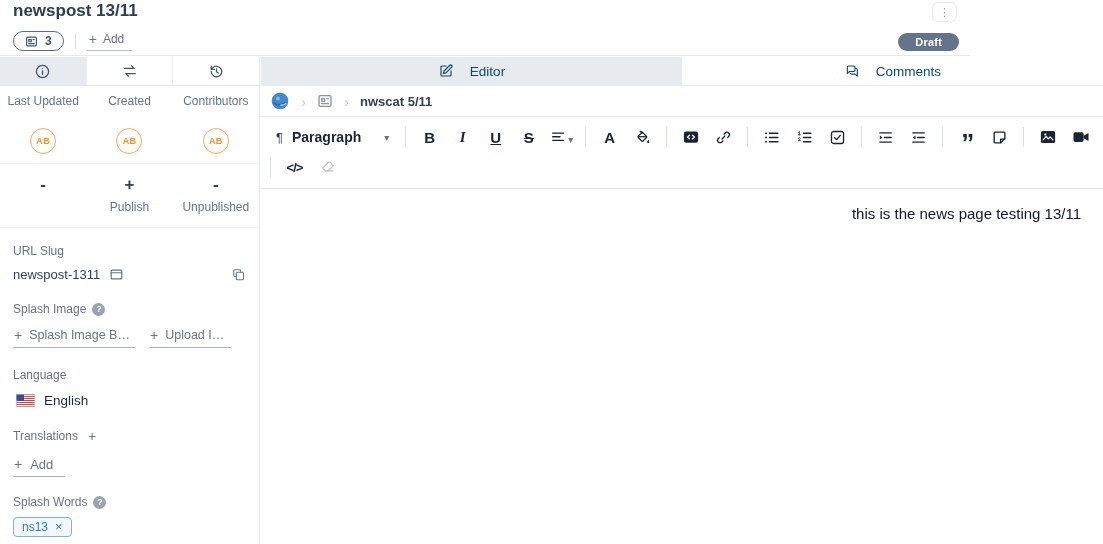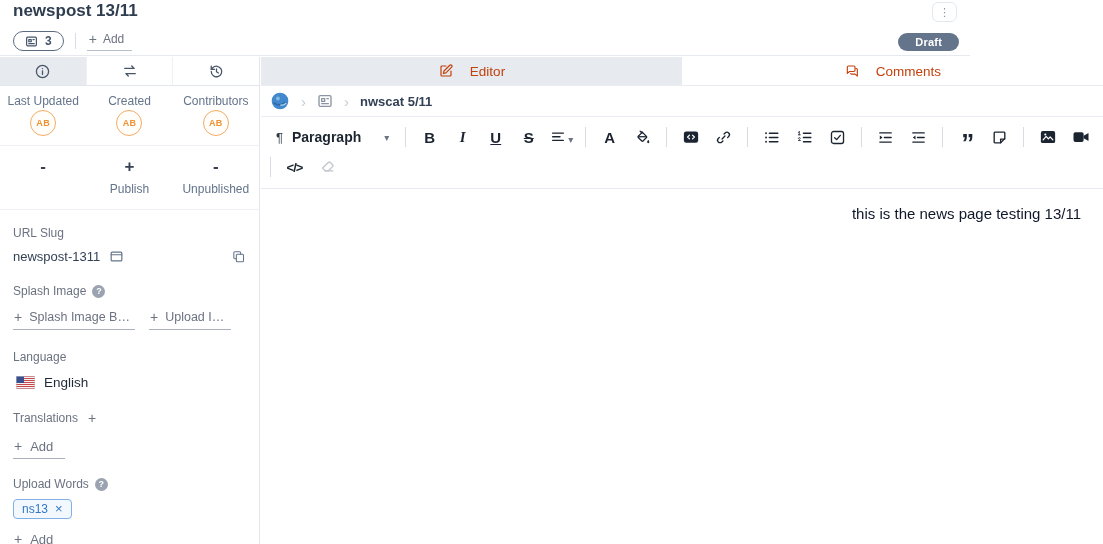--- a/index.html
+++ b/index.html
@@ -25,21 +25,21 @@
 
   
   .sidebar { position:absolute; left:0; top:57px; width:260px; height:487px;
     border-right:1px solid #e2e7ed; background:#fff; overflow:hidden; }
   .side-tabs { display:flex; height:29px; border-bottom:1px solid #e2e7ed; }
   .side-tab { flex:1; display:flex; align-items:center; justify-content:center; color:#475569;
     border-right:1px solid #eef1f4; cursor:pointer; background:#fff; }
   .side-tab:last-child { border-right:none; }
   .side-tab.active { background:#e7eaee; }
   .stats-row { display:flex; padding:8px 0 9px; border-bottom:1px solid #eef1f5; }
-  .stat-col { flex:1; display:flex; flex-direction:column; align-items:center; gap:2px; }
+  .stat-col { flex:1; display:flex; flex-direction:column; align-items:center; gap:20px; }
   .stat-label { font-size:12px; color:#64748b; }
   .avatar { width:26px; height:26px; border-radius:50%; border:1.5px solid #f4ab62; color:#ef9234;
     font-size:9px; font-weight:700; display:flex; align-items:center; justify-content:center;
     background:#fffefb; letter-spacing:.3px; }
   .pub-row { display:flex; padding:12px 0 13px; border-bottom:1px solid #eef1f5; }
   .pub-col { flex:1; text-align:center; }
   .pub-value { font-size:17px; color:#374151; font-weight:600; line-height:18px; }
   .pub-label { font-size:12px; color:#64748b; margin-top:6px; }
   .sections { padding:0 13px; }
   .sec-label { font-size:12px; color:#6b7280; display:flex; align-items:center; gap:6px; }
@@ -59,21 +59,21 @@
   .tag .x { cursor:pointer; font-size:13px; line-height:10px; }
   .add-btn { display:flex; align-items:center; gap:8px; font-size:13px; color:#6b7280;
     border-bottom:1px solid #a9b1bc; width:52px; padding:0 2px 4px 1px; cursor:pointer; }
   .plus-glyph { font-size:14px; color:#6b7280; font-weight:400; }
   .mt16{margin-top:16px;} .mt18{margin-top:18px;} .mt20{margin-top:20px;} .mt12{margin-top:12px;}
 
   
   .main { position:absolute; left:261px; top:57px; width:842px; height:487px; background:#fff; }
   .main-tabs { display:flex; height:29px; border-bottom:1px solid #e9edf1; }
   .main-tab { flex:1; display:flex; align-items:center; justify-content:center; gap:16px;
-    font-size:13.5px; color:#c2410c; cursor:pointer; background:#fff; }
+    font-size:13.5px; color:#0c4a6e; cursor:pointer; background:#fff; }
   .main-tab.active { background:#e7eaee; }
   .breadcrumb { height:31px; display:flex; align-items:center; gap:11px; padding:0 9px;
     border-bottom:1px solid #e9edf1; }
   .crumb-chevron { color:#c5ccd5; font-size:15px; line-height:1; }
   .crumb-icon { color:#8a94a3; display:flex; }
   .crumb-page { font-size:13px; font-weight:700; color:#334155; }
   .toolbar { border-bottom:1px solid #e6eaee; padding:5px 6px 6px; }
   .tb-row { display:flex; align-items:center; height:30px; }
   .tb-btn { min-width:27px; height:26px; display:flex; align-items:center; justify-content:center;
     color:#1b2430; margin:0 3px; cursor:pointer; border-radius:4px; background:transparent; border:none; }
@@ -242,21 +242,21 @@
       <div class="sec-label mt20">
         <span>Translations</span>
         <span class="plus-glyph" style="margin-left:4px">+</span>
       </div>
       <div class="add-btn mt12">
         <span class="plus-glyph">+</span>
         <span>Add</span>
       </div>
 
       <div class="sec-label mt18">
-        <span>Upload Words</span>
+        <span>Splash Words</span>
         <span class="help">?</span>
       </div>
       <div class="tag">
         <span>ns13</span>
         <span class="x">×</span>
       </div>
       <div class="add-btn mt12">
         <span class="plus-glyph">+</span>
         <span>Add</span>
       </div>

